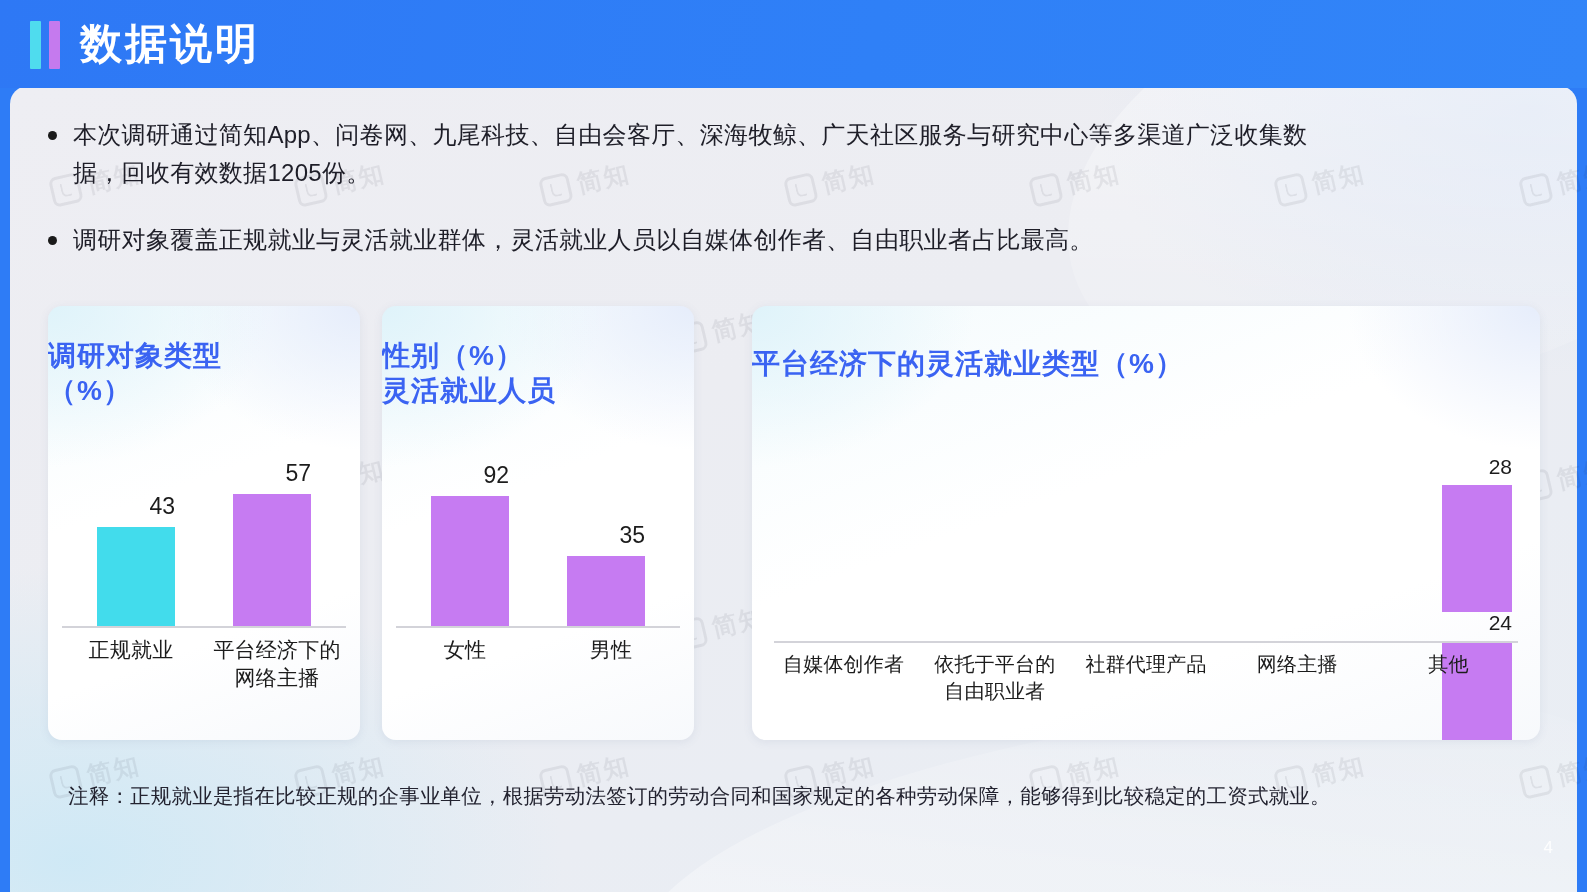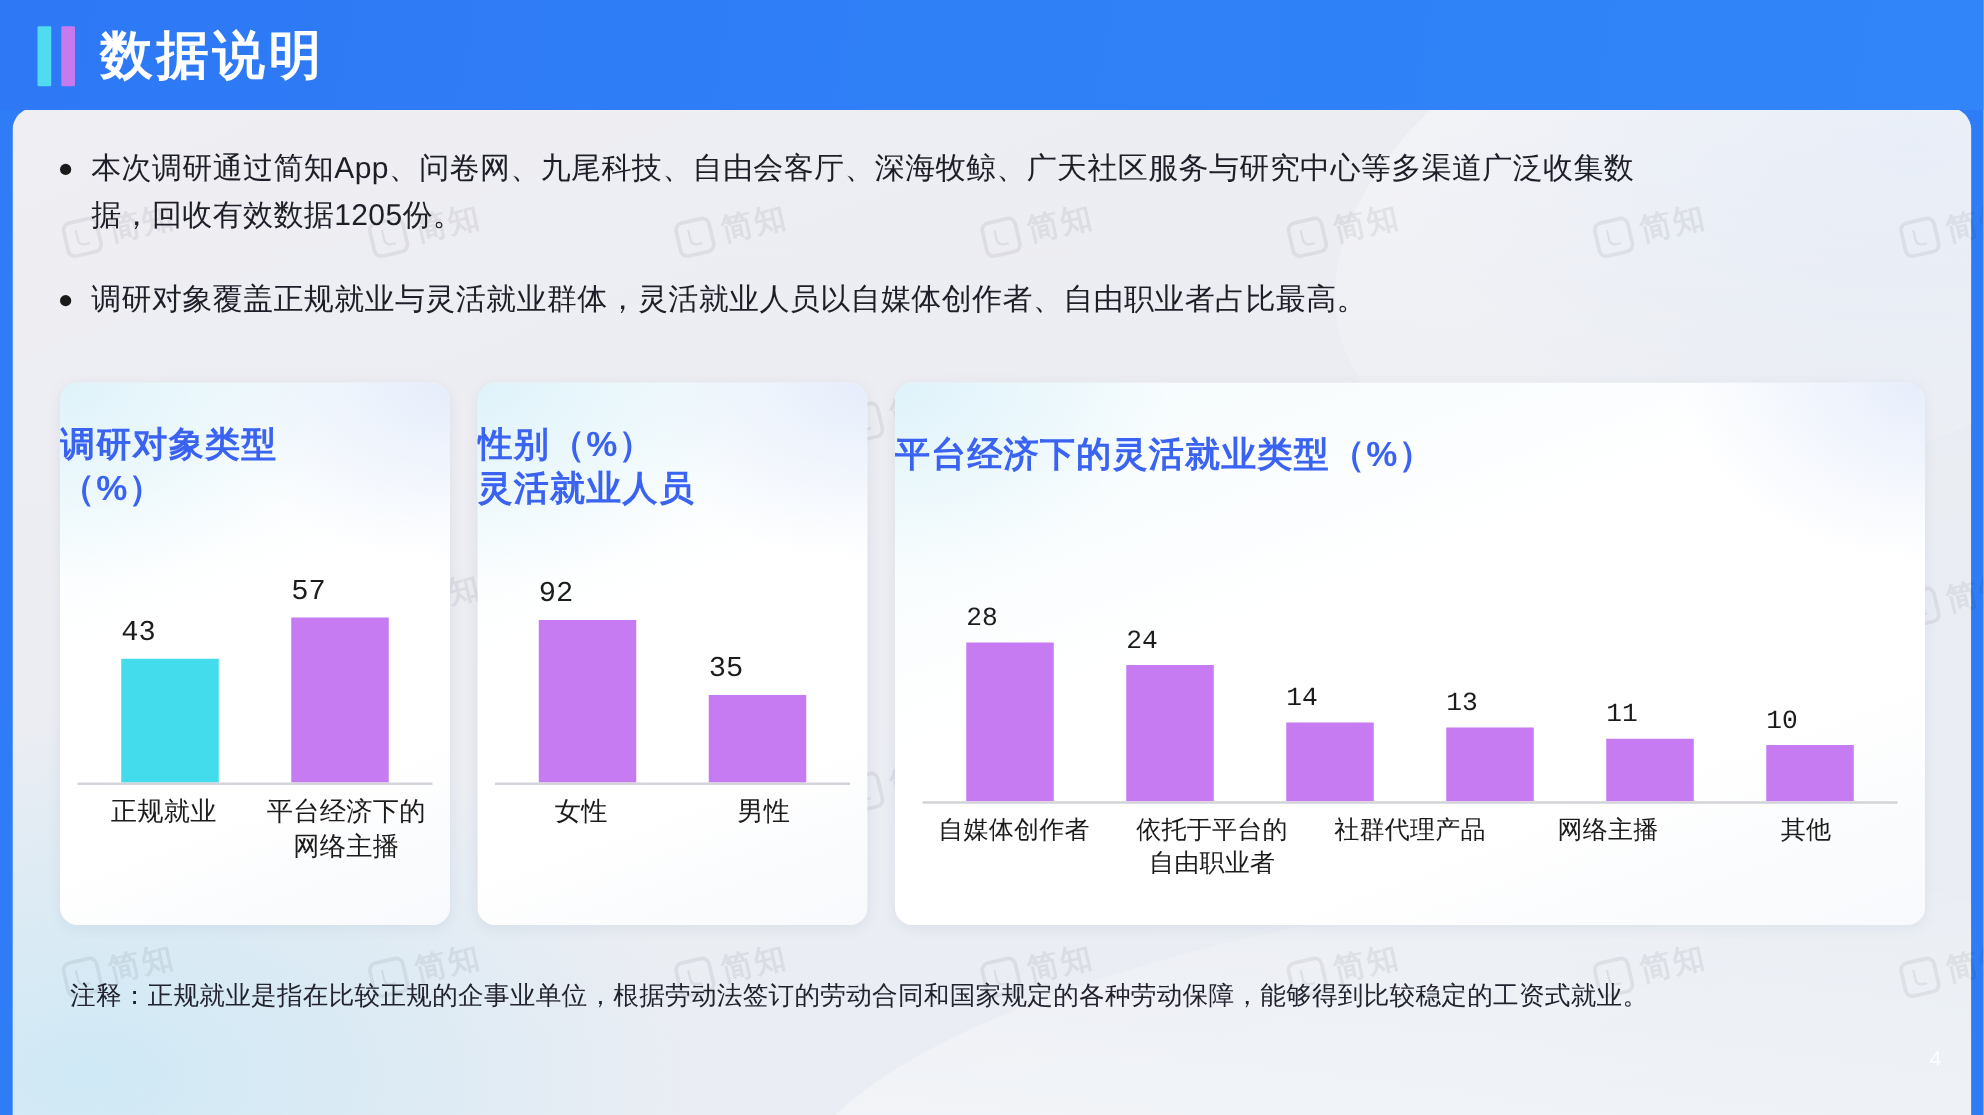--- a/index.html
+++ b/index.html
@@ -165,21 +165,21 @@
     border-radius: 14px;
     background:
       radial-gradient(360px 260px at 0% 0%, #DFF3FA 0%, rgba(223,243,250,0) 62%),
       radial-gradient(320px 240px at 100% 0%, #E6EDFB 0%, rgba(230,237,251,0) 60%),
       linear-gradient(160deg, #F4FBFD 0%, #FFFFFF 42%, #FFFFFF 72%, #F7F9FC 100%);
     box-shadow: 0 2px 10px rgba(90,110,150,0.10);
     position: relative;
     overflow: hidden;
   }
   .card.small { width: 312px; }
-  .card.wide  { flex: 1 1 auto; }
+  .card.wide  { flex: 1 1 auto; margin-left: 36px; }
 
   .card-title {
     text-align: left;
     color: #3A63F2;
     font-weight: bold;
     letter-spacing: 1px;
     position: absolute;
     left: 0; right: 0;
   }
   .card.small .card-title {
@@ -195,29 +195,28 @@
 
   
   .plot {
     position: absolute;
     left: 0; right: 0;
     display: flex;
     align-items: flex-end;
     justify-content: space-around;
   }
   .card.small .plot { top: 130px; height: 190px; padding: 0 20px; }
-  .card.wide  .plot { top: 150px; height: 185px; padding: 0 28px; }
+  .card.wide  .plot { top: 150px; height: 185px; padding: 0 28px; flex-direction: column; }
 
   .bar-col {
     display: flex;
     flex-direction: column;
-    align-items: flex-start;
+    align-items: flex-end;
     justify-content: flex-end;
     height: 100%;
-    font-family: Liberation Mono, monospace;
   }
   .bar-val {
     font-size: 23px;
     color: #1c1c1c;
     margin-bottom: 9px;
     line-height: 1;
   }
   .card.wide .bar-val { font-size: 21px; margin-bottom: 8px; }
   .bar {
     width: 78px;
@@ -249,21 +248,21 @@
     color: #1c1c1c;
     line-height: 1.35;
     letter-spacing: 0.2px;
   }
   .card.wide .xlabel { font-size: 20px; width: 180px; }
   .card.small .xlabel { width: 130px; }
 
   
   #note {
     position: absolute;
-    left: 56px;
+    left: 68px;
     top: 782px;
     font-size: 20.5px;
     color: #232330;
     letter-spacing: 0.2px;
     z-index: 6;
   }
   #page-number {
     position: absolute;
     right: 34px;
     top: 838px;

